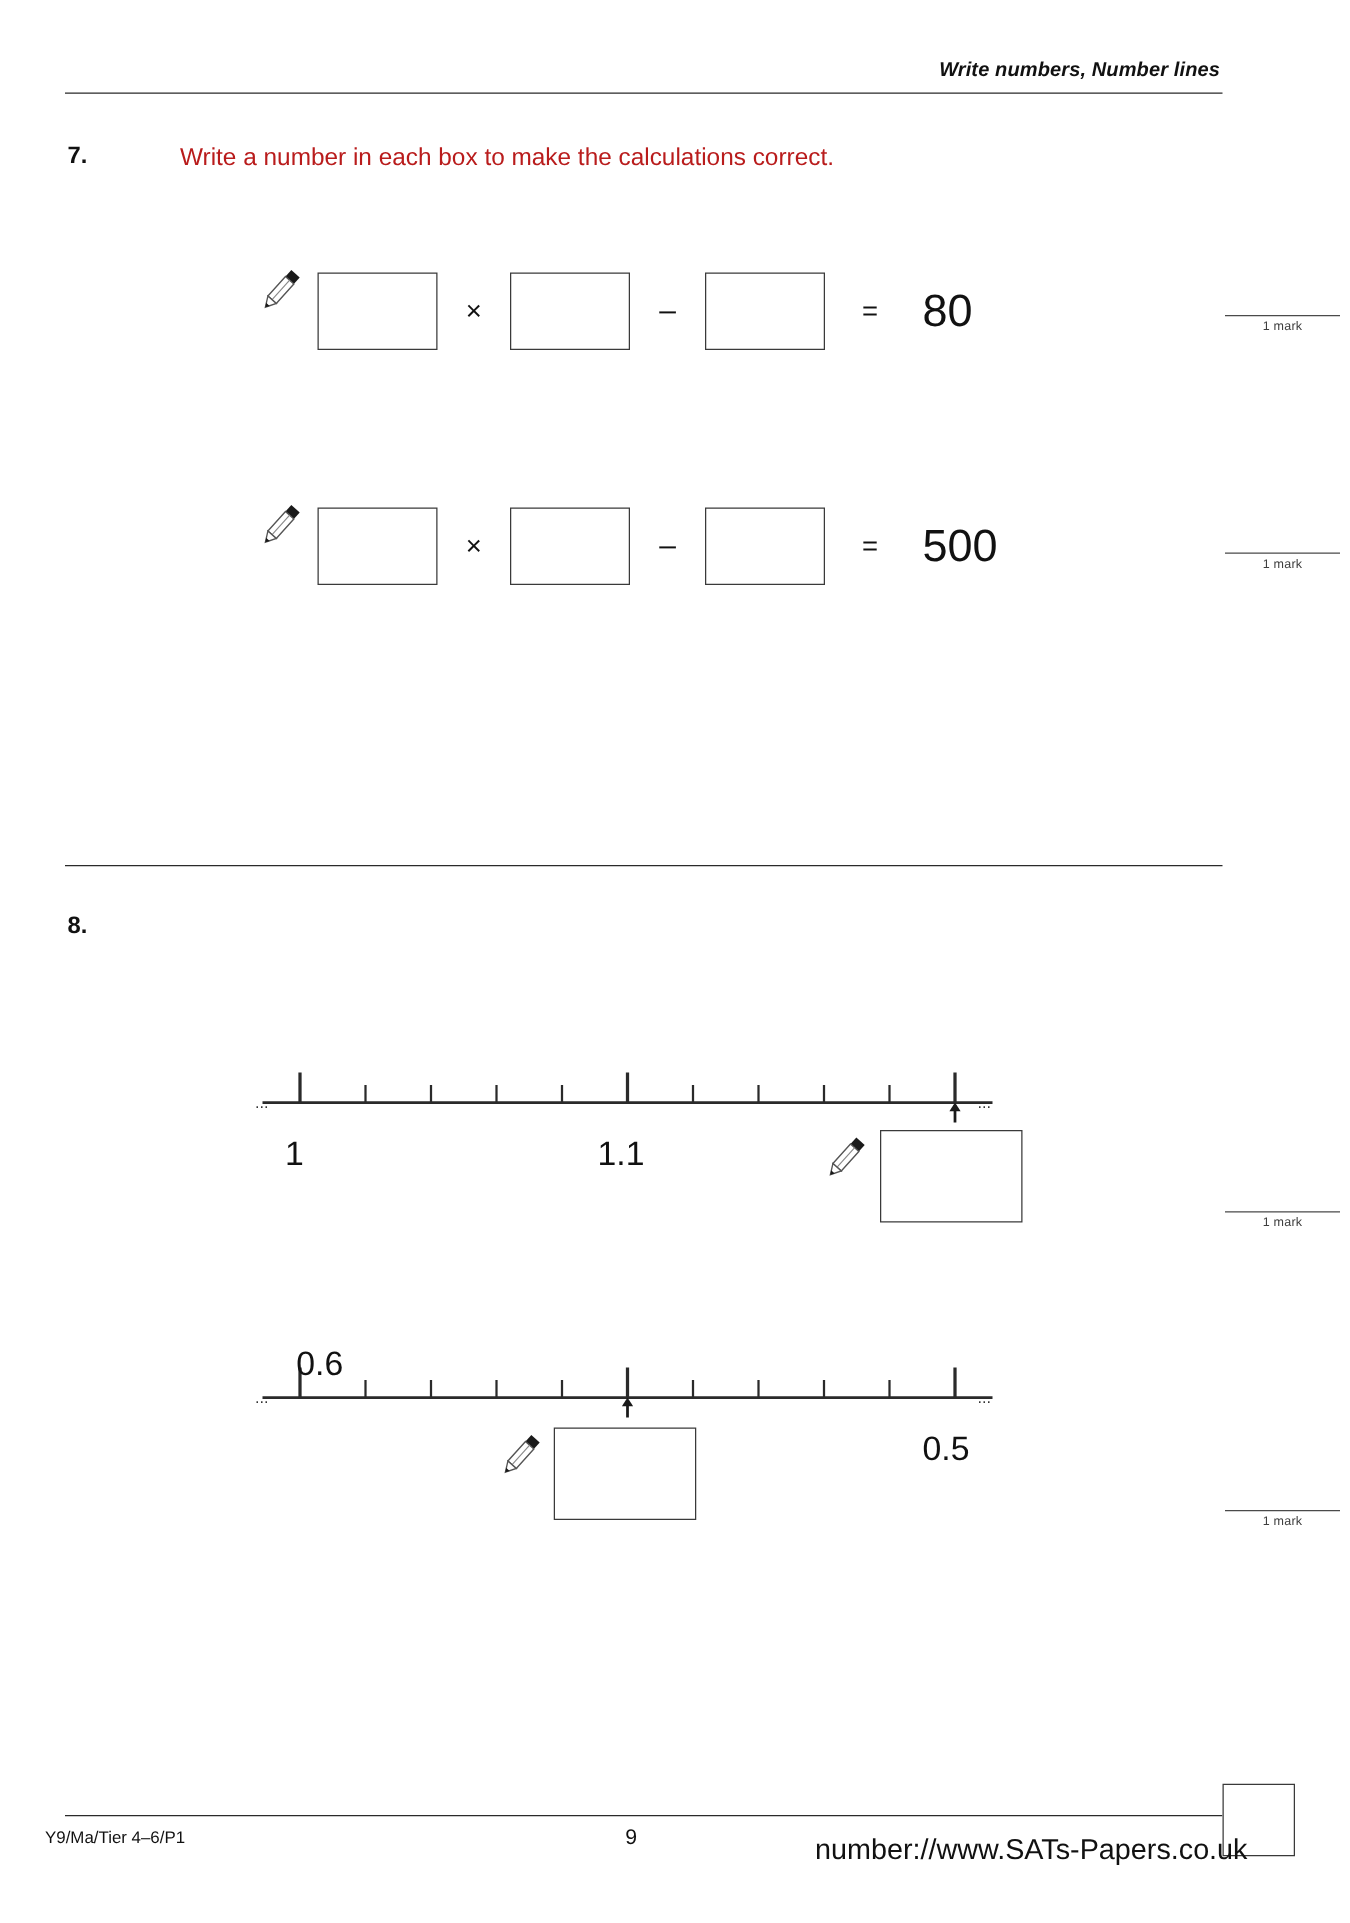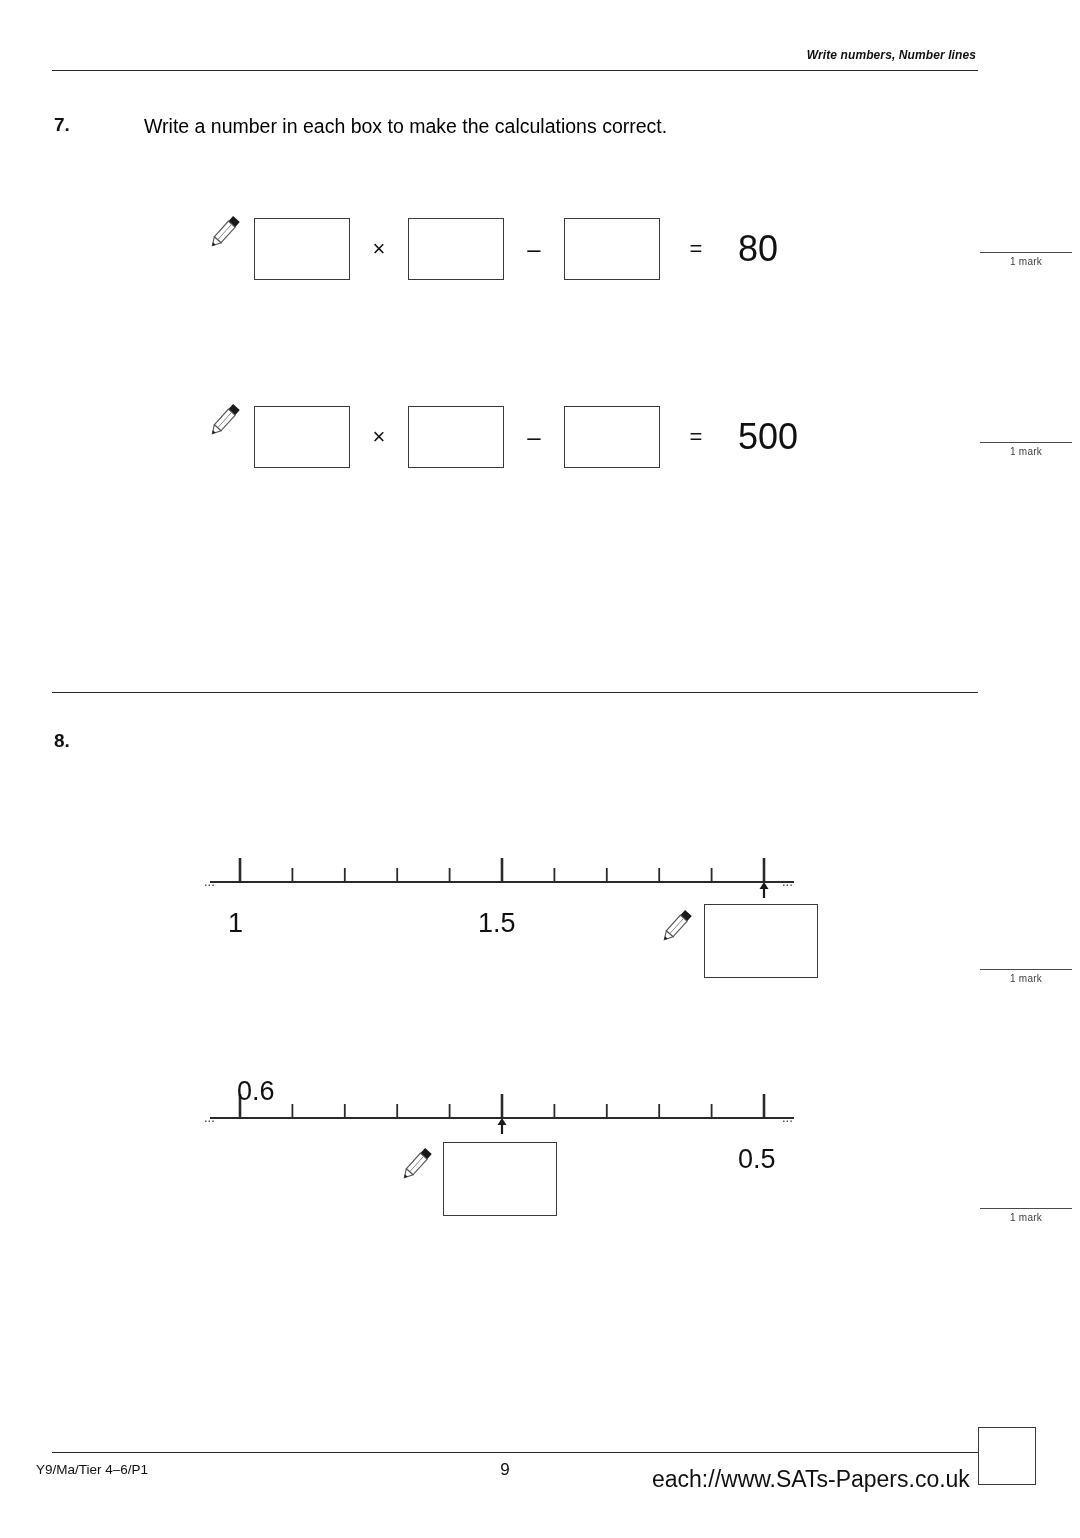--- a/index.html
+++ b/index.html
@@ -24,21 +24,21 @@
   
   .header {
     position: absolute;
     left: 52px;
     top: 48px;
     width: 926px;
     text-align: right;
   }
   .header-title {
     font-style: italic;
-    font-size: 12px;
+    font-size: 16px;
     font-weight: 600;
     color: #111;
     letter-spacing: 0.1px;
     padding-right: 2px;
     text-align: right;
   }
   .header-rule {
     margin-top: 8px;
     border-bottom: 1.6px solid #2a2a2a;
     width: 926px;
@@ -47,21 +47,21 @@
   
   .q-number {
     position: absolute;
     font-size: 19px;
     font-weight: bold;
     color: #111;
   }
   .q-text {
     position: absolute;
     font-size: 19.5px;
-    color: #000000;
+    color: #b91c1c;
     white-space: nowrap;
   }
 
   
   .eq-row {
     position: absolute;
     display: flex;
     align-items: center;
   }
   .ans-box {
@@ -268,21 +268,21 @@
       <line x1="352.4" y1="16" x2="352.4" y2="30" stroke="#2a2a2a" stroke-width="1.8"></line>
       <line x1="404.8" y1="16" x2="404.8" y2="30" stroke="#2a2a2a" stroke-width="1.8"></line>
       <line x1="457.2" y1="16" x2="457.2" y2="30" stroke="#2a2a2a" stroke-width="1.8"></line>
       <line x1="509.6" y1="16" x2="509.6" y2="30" stroke="#2a2a2a" stroke-width="1.8"></line>
 
       <line x1="562" y1="46" x2="562" y2="32" stroke="#1a1a1a" stroke-width="2.2"></line>
       <polygon points="557.5,37 566.5,37 562,30" fill="#1a1a1a"></polygon>
     </svg>
   </div>
   <div class="nl-label" style="left:228px; top:908px;">1</div>
-  <div class="nl-label" style="left:478px; top:908px;">1.5</div>
+  <div class="nl-label" style="left:478px; top:908px;">1.1</div>
   <div class="pencil" style="left:658px; top:906px;">
     <svg viewBox="0 0 36 40" width="36" height="40">
       <g transform="rotate(42 18 20)">
         <rect x="14" y="2" width="9" height="7" fill="#1a1a1a"></rect>
         <rect x="14" y="9" width="9" height="21" fill="#ffffff" stroke="#555" stroke-width="1.1"></rect>
         <line x1="18.5" y1="9" x2="18.5" y2="30" stroke="#888" stroke-width="0.9"></line>
         <polygon points="14,30 23,30 18.5,38" fill="#ffffff" stroke="#555" stroke-width="1.1"></polygon>
         <polygon points="16.6,35 20.4,35 18.5,38" fill="#1a1a1a"></polygon>
       </g>
     </svg>
@@ -332,15 +332,15 @@
   <div class="ans-box" style="position:absolute; left:443px; top:1142px; width:114px; height:74px;"></div>
   <div class="mark" style="left:980px; top:1208px;">
     <div class="mark-rule"></div>
     <div class="mark-label">1 mark</div>
   </div>
 
   <div class="footer-rule"></div>
   <div class="total-box"></div>
   <div class="footer-code">Y9/Ma/Tier 4–6/P1</div>
   <div class="footer-page">9</div>
-  <div class="footer-url">each://www.SATs-Papers.co.uk</div>
+  <div class="footer-url">number://www.SATs-Papers.co.uk</div>
 
 </div>
 
 </body></html>

